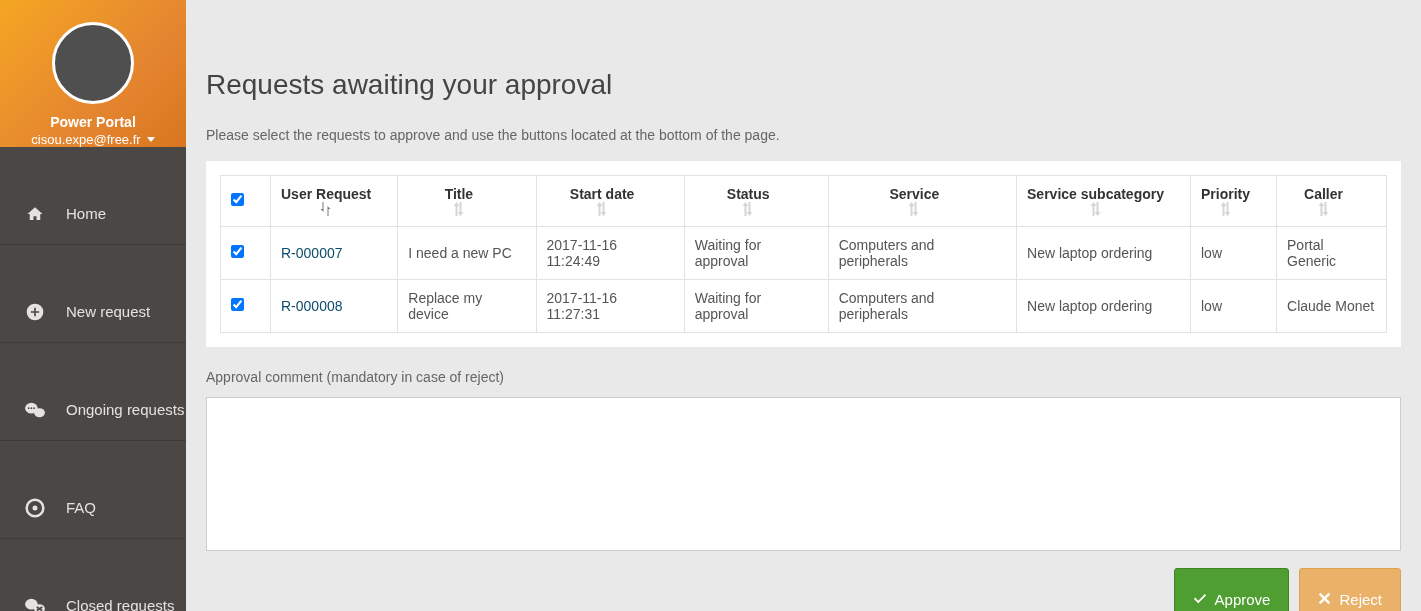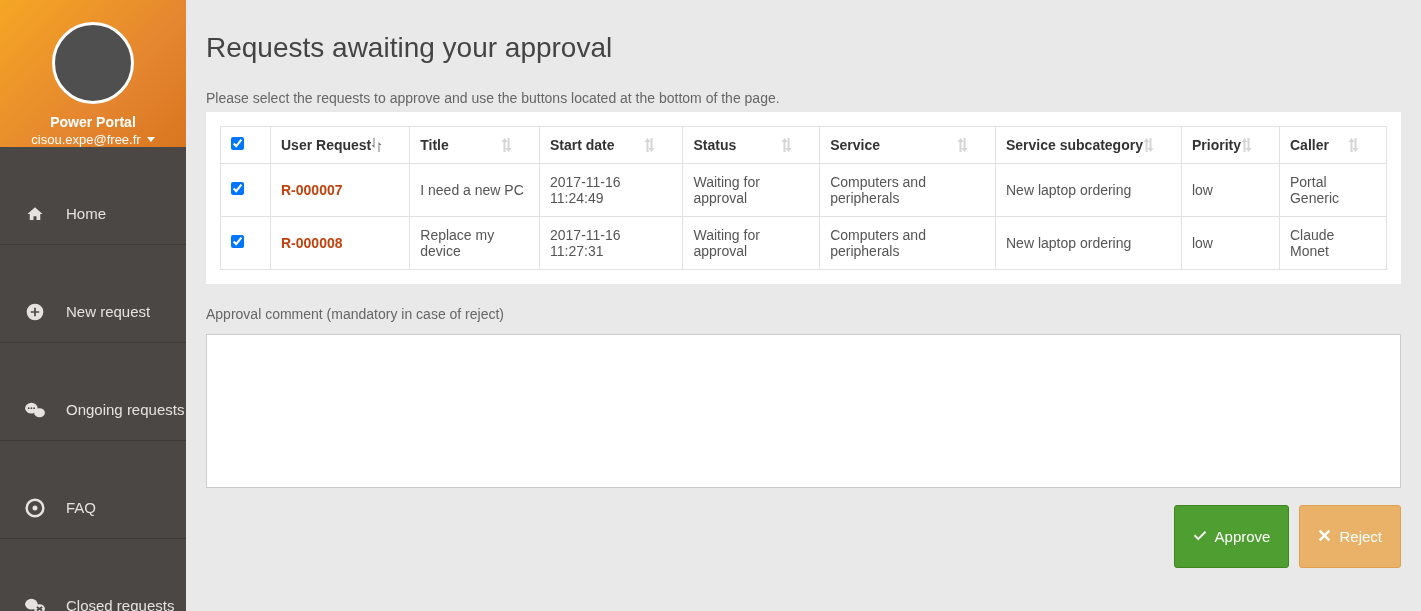--- a/index.html
+++ b/index.html
@@ -104,25 +104,26 @@
 .main {
   flex: 1;
   padding: 32px 20px 20px 20px;
   overflow: auto;
 }
 .page-title {
   font-size: 28px;
   font-weight: 300;
   color: #444;
   margin-bottom: 26px;
+  margin-top: 37px;
 }
 .page-desc {
   color: #666;
   font-size: 14px;
-  margin-bottom: 6px;
+  margin-bottom: 18px;
 }
 
 .card {
   background: #fff;
   padding: 14px;
   margin-bottom: 22px;
 }
 table.requests {
   width: 100%;
   border-collapse: collapse;
@@ -135,26 +136,26 @@
   text-align: left;
   vertical-align: middle;
 }
 table.requests th {
   font-weight: bold;
   color: #333;
   position: relative;
   padding-right: 26px;
   white-space: nowrap;
 }
-.th-inner { display:flex; justify-content:space-between; align-items:center; }
+.th-inner { display:flex; justify-content:space-between; align-items:center;flex-direction:column; }
 .sort-icon { width:12px; height:14px; opacity:0.35; }
 .sort-icon.active { opacity:0.8; }
 .sort-icon svg { display:block; }
 th.checkbox-col, td.checkbox-col { width: 28px; text-align:center; padding:8px 6px; }
-td a.req-link { color: #c2410c; text-decoration: none; font-weight: bold; }
+td a.req-link { color: #0c4a6e; text-decoration: none; }
 
 .comment-label {
   color: #666;
   font-size: 14px;
   margin-bottom: 12px;
   margin-top: 8px;
 }
 .comment-box {
   width: 100%;
   height: 154px;

